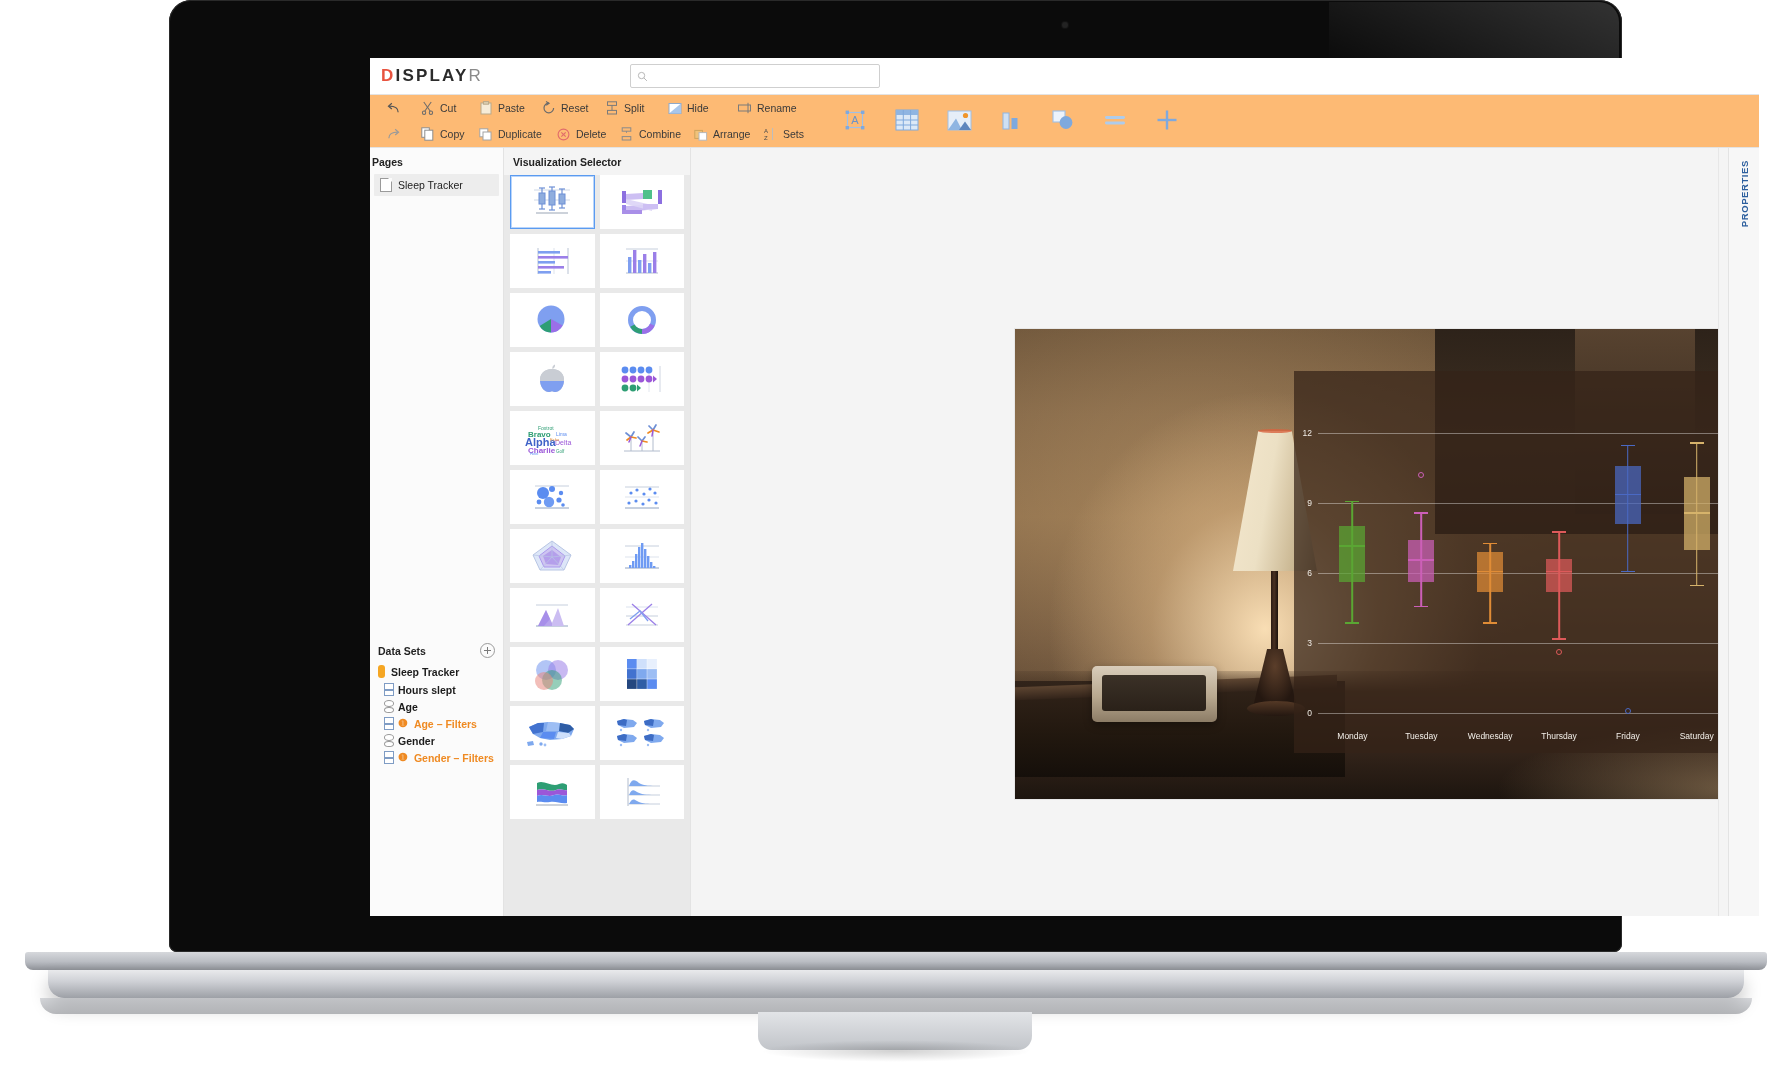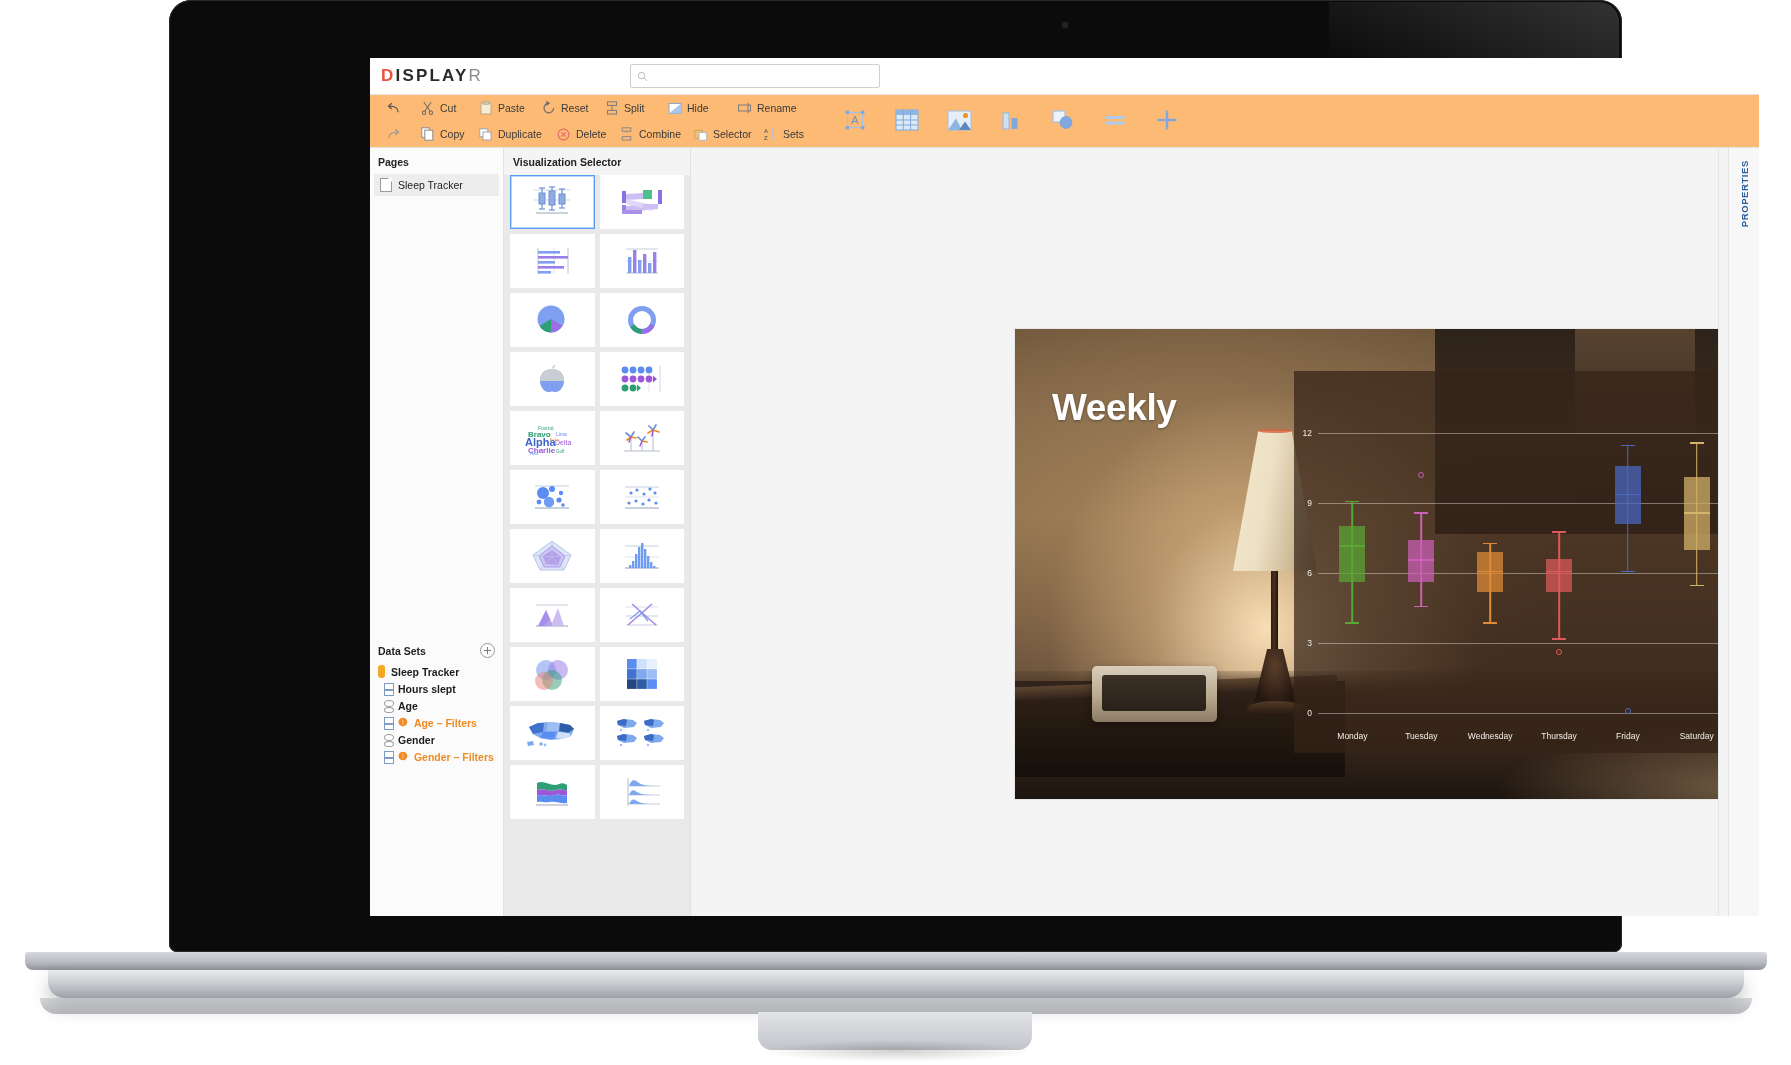--- a/index.html
+++ b/index.html
@@ -79,34 +79,34 @@
   .rbitem{display:flex;align-items:center;gap:5px;font-size:10.5px;color:#3a3a3a;height:22px;cursor:default;}
   .rbitem .lbl{white-space:nowrap;}
   .rbicon{width:15px;height:15px;display:inline-flex;align-items:center;justify-content:center;}
   .bigicons{position:absolute;top:4px;height:42px;display:flex;align-items:center;gap:26px;}
   .bigicon{width:26px;height:26px;display:flex;align-items:center;justify-content:center;cursor:default;}
 
   .body{flex:1;display:flex;min-height:0;background:#f4f4f4;}
 
   
   .leftcol{width:133px;background:#fbfbfb;border-right:1px solid #e3e3e3;display:flex;flex-direction:column;flex:none;}
-  .panel-title{font-size:10.5px;color:#222;font-weight:700;padding:8px 0 6px 8px;}
+  .panel-title{font-size:10.5px;color:#222;font-weight:700;padding:8px 0 6px 2px;}
   .page-item{display:flex;align-items:center;gap:6px;font-size:10.5px;color:#222;background:#ededed;
              padding:4px 6px;margin:0 4px;border-radius:1px;}
   .page-glyph{width:10px;height:12px;border:1px solid #9a9a9a;background:#fff;position:relative;flex:none;}
   .page-glyph:after{content:"";position:absolute;right:-1px;top:-1px;border-left:4px solid transparent;border-top:4px solid #fbfbfb;}
   .ds-head{display:flex;align-items:center;justify-content:space-between;padding:8px 8px 6px 8px;}
   .ds-head .t{font-size:10.5px;font-weight:700;color:#222;}
   .plusbtn{width:13px;height:13px;border:1px solid #9a9a9a;border-radius:50%;position:relative;}
   .plusbtn:before,.plusbtn:after{content:"";position:absolute;background:#7a7a7a;}
   .plusbtn:before{left:3px;top:5.5px;width:7px;height:1px;}
   .plusbtn:after{top:3px;left:5.5px;height:7px;width:1px;}
   .ds-root{display:flex;align-items:center;gap:6px;font-size:10.5px;font-weight:700;color:#1c1c1c;padding:1px 0 3px 8px;}
   .ds-pill{width:7px;height:13px;border-radius:3px;background:#f5a623;flex:none;}
-  .var{display:flex;gap:6px;font-size:10.5px;padding:2px 0 2px 14px;white-space:nowrap;}
+  .var{display:flex;align-items:center;gap:6px;font-size:10.5px;padding:2px 0 2px 14px;white-space:nowrap;}
   .var .nm{font-weight:700;color:#1c1c1c;}
   .var.filter .nm{color:#ef8a22;font-weight:700;}
   .vglyph{width:8px;height:13px;display:flex;flex-direction:column;justify-content:space-between;flex:none;}
   .vglyph i{display:block;width:8px;height:6px;border:1px solid #7f9cc4;background:#fff;}
   .vglyph.radio i{border-radius:50%;border-color:#9a9a9a;}
   .fic{color:#ef8a22;font-weight:700;font-size:11px;line-height:1;}
 
   
   .vizcol{width:186px;background:#e9e9e9;border-right:1px solid #e3e3e3;display:flex;flex-direction:column;flex:none;}
   .viz-title{font-size:10.5px;color:#222;font-weight:700;padding:8px 0 7px 9px;background:#f4f4f4;}
@@ -341,21 +341,21 @@
               <span class="lbl">Combine</span>
             </div>
 
             <div class="rbitem" style="width:70px">
               <span class="rbicon">
                 <svg width="14" height="13" viewBox="0 0 14 13">
                     <rect x="0.8" y="2.4" width="7.6" height="8" fill="#f0c27a" stroke="#cfa45c" stroke-width="1"></rect>
                     <rect x="5" y="4.6" width="7.6" height="7.6" fill="#fff" stroke="#b8b8b8" stroke-width="1"></rect>
                   </svg>
               </span>
-              <span class="lbl">Selector</span>
+              <span class="lbl">Arrange</span>
             </div>
 
             <div class="rbitem" style="width:64px">
               <span class="rbicon">
                 <svg width="15" height="14" viewBox="0 0 15 14">
                     <text x="1" y="6" font-size="6" font-family="Liberation Sans, sans-serif" fill="#4a4a4a">A</text>
                     <text x="1" y="13" font-size="6" font-family="Liberation Sans, sans-serif" fill="#4a4a4a">Z</text>
                     <line x1="9.5" y1="1" x2="9.5" y2="13" stroke="#bdbdbd" stroke-width="1"></line>
                   </svg>
               </span>
@@ -827,21 +827,20 @@
               <div class="lamp-shade-b"></div>
               <div class="lamp-shade-top"></div>
               <div class="lamp-neck"></div>
               <div class="lamp-base"></div>
               <div class="lamp-foot"></div>
               <div class="clock">
                 <div class="clock-face"></div>
               </div>
 
               <div class="slide-title">
-                <div>Weekly</div>
               </div>
 
               <div class="chart-panel">
                 <div class="chart" id="chart">
                     <div class="gridline" style="top: 342px;"></div>
                     <div class="ytick" style="top: 342px;">0</div>
                     <div class="gridline" style="top: 272px;"></div>
                     <div class="ytick" style="top: 272px;">3</div>
                     <div class="gridline" style="top: 202px;"></div>
                     <div class="ytick" style="top: 202px;">6</div>

